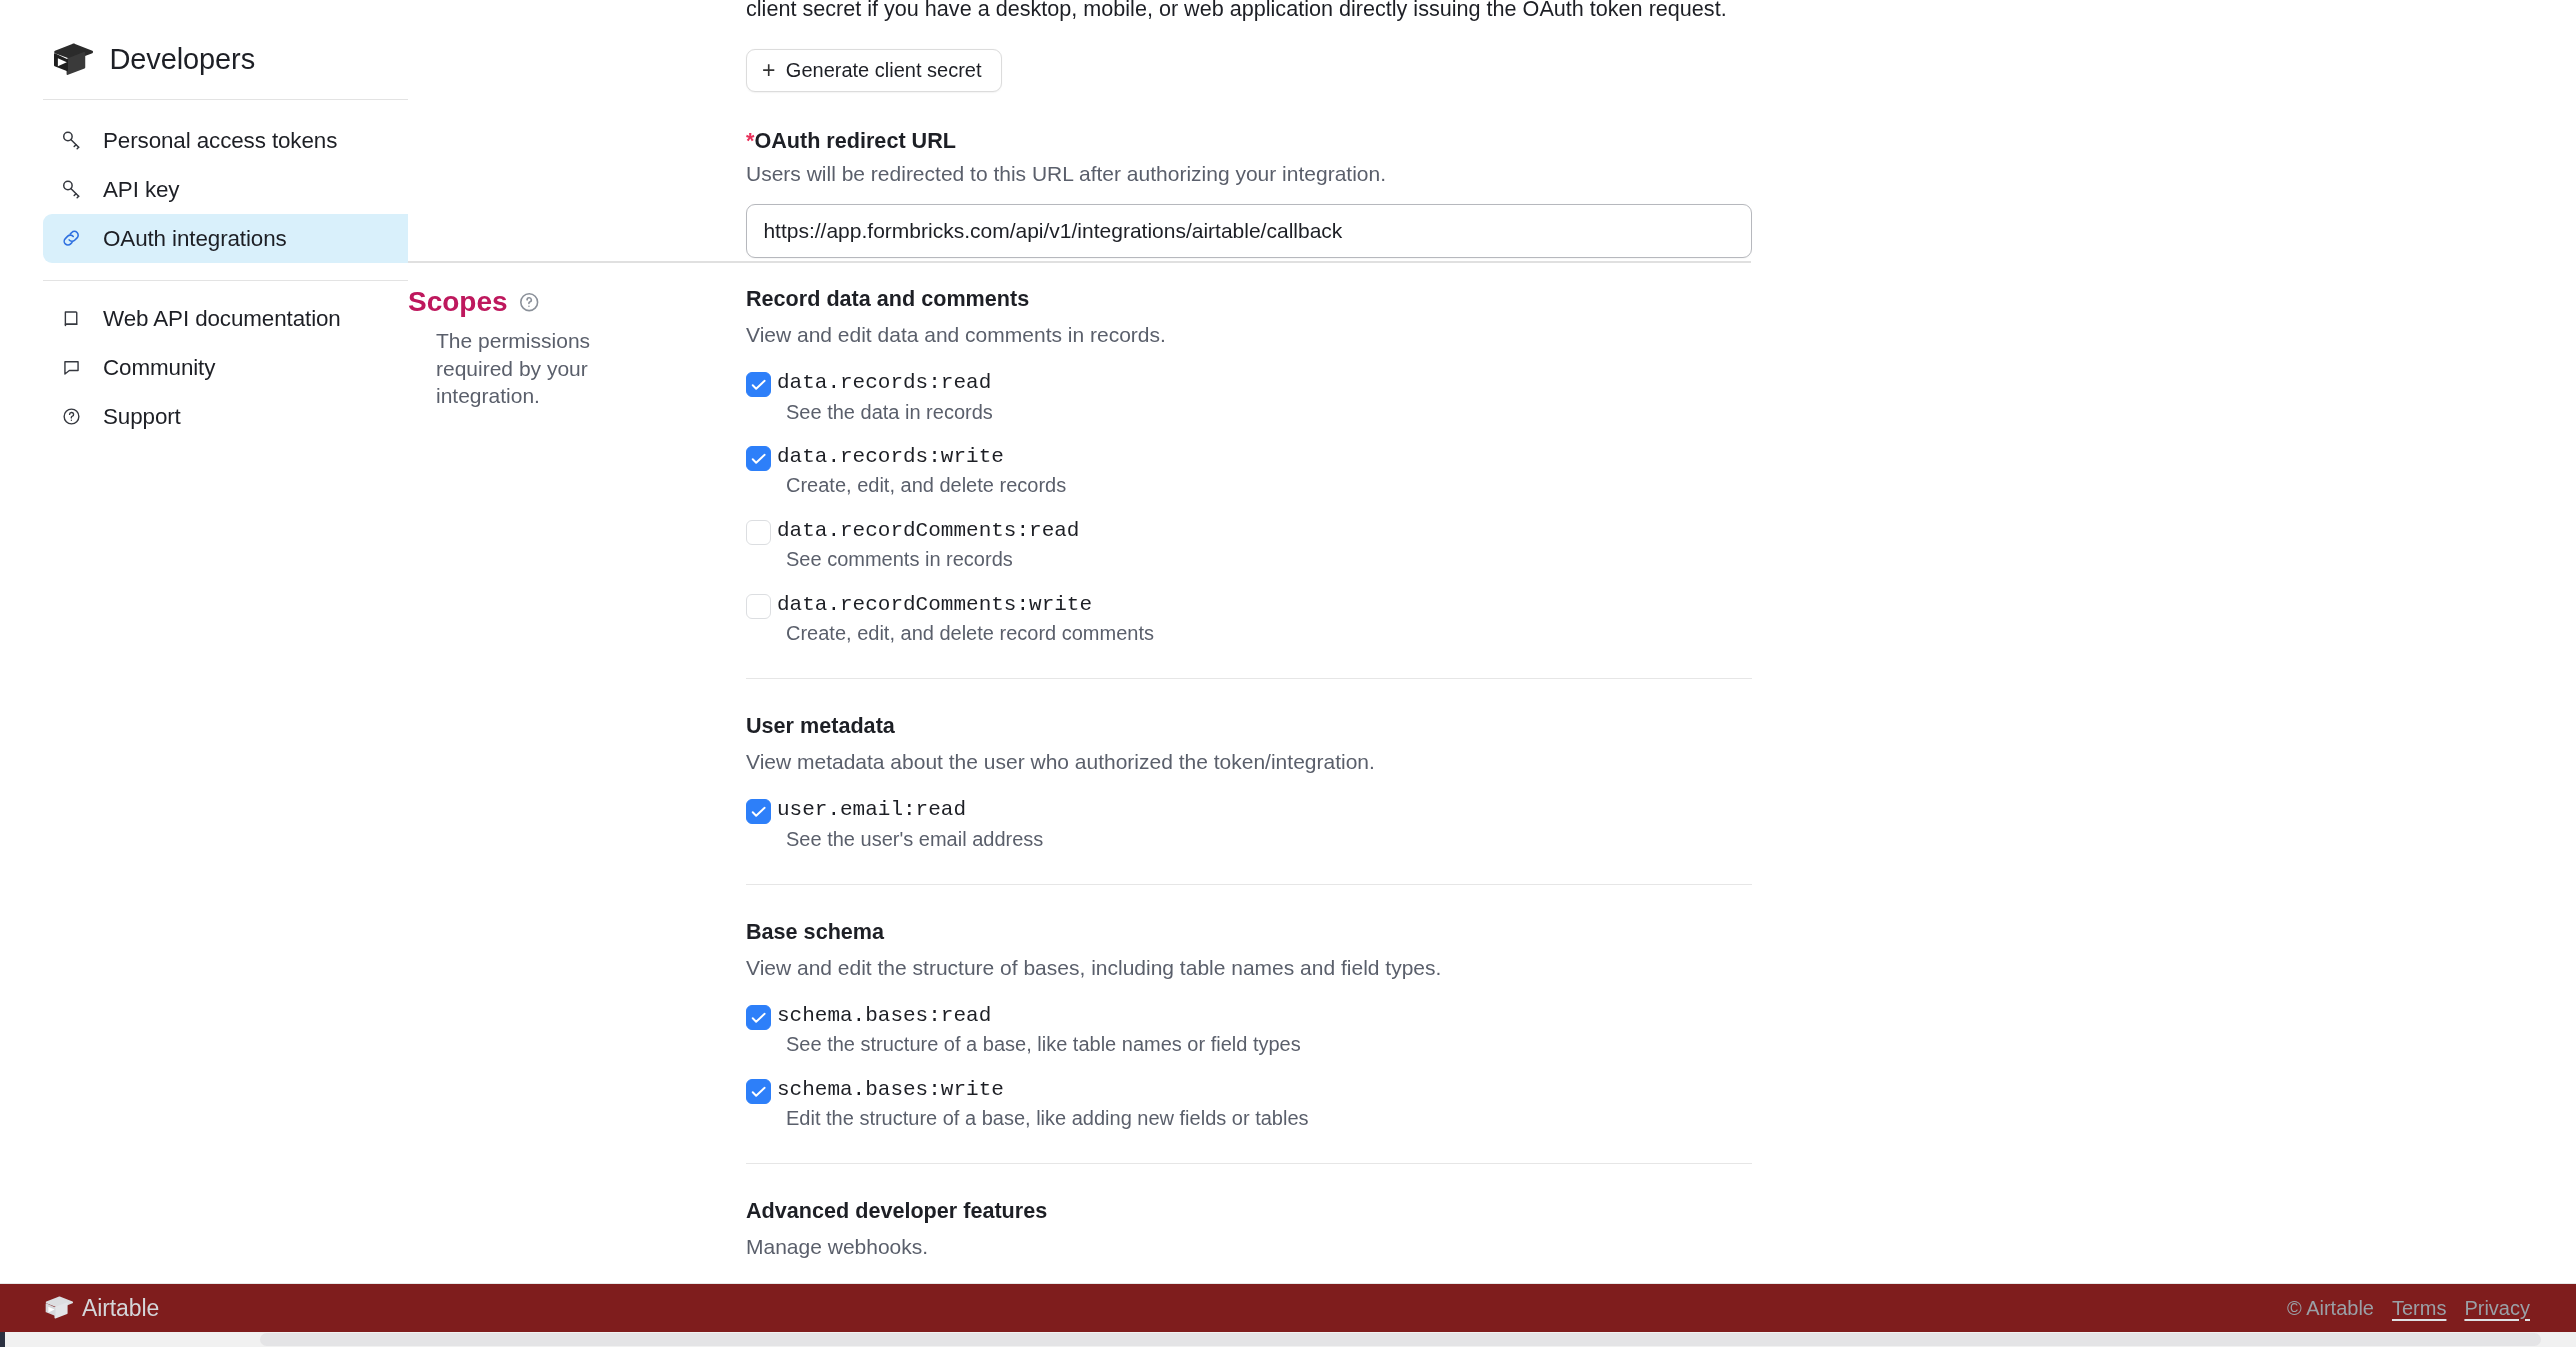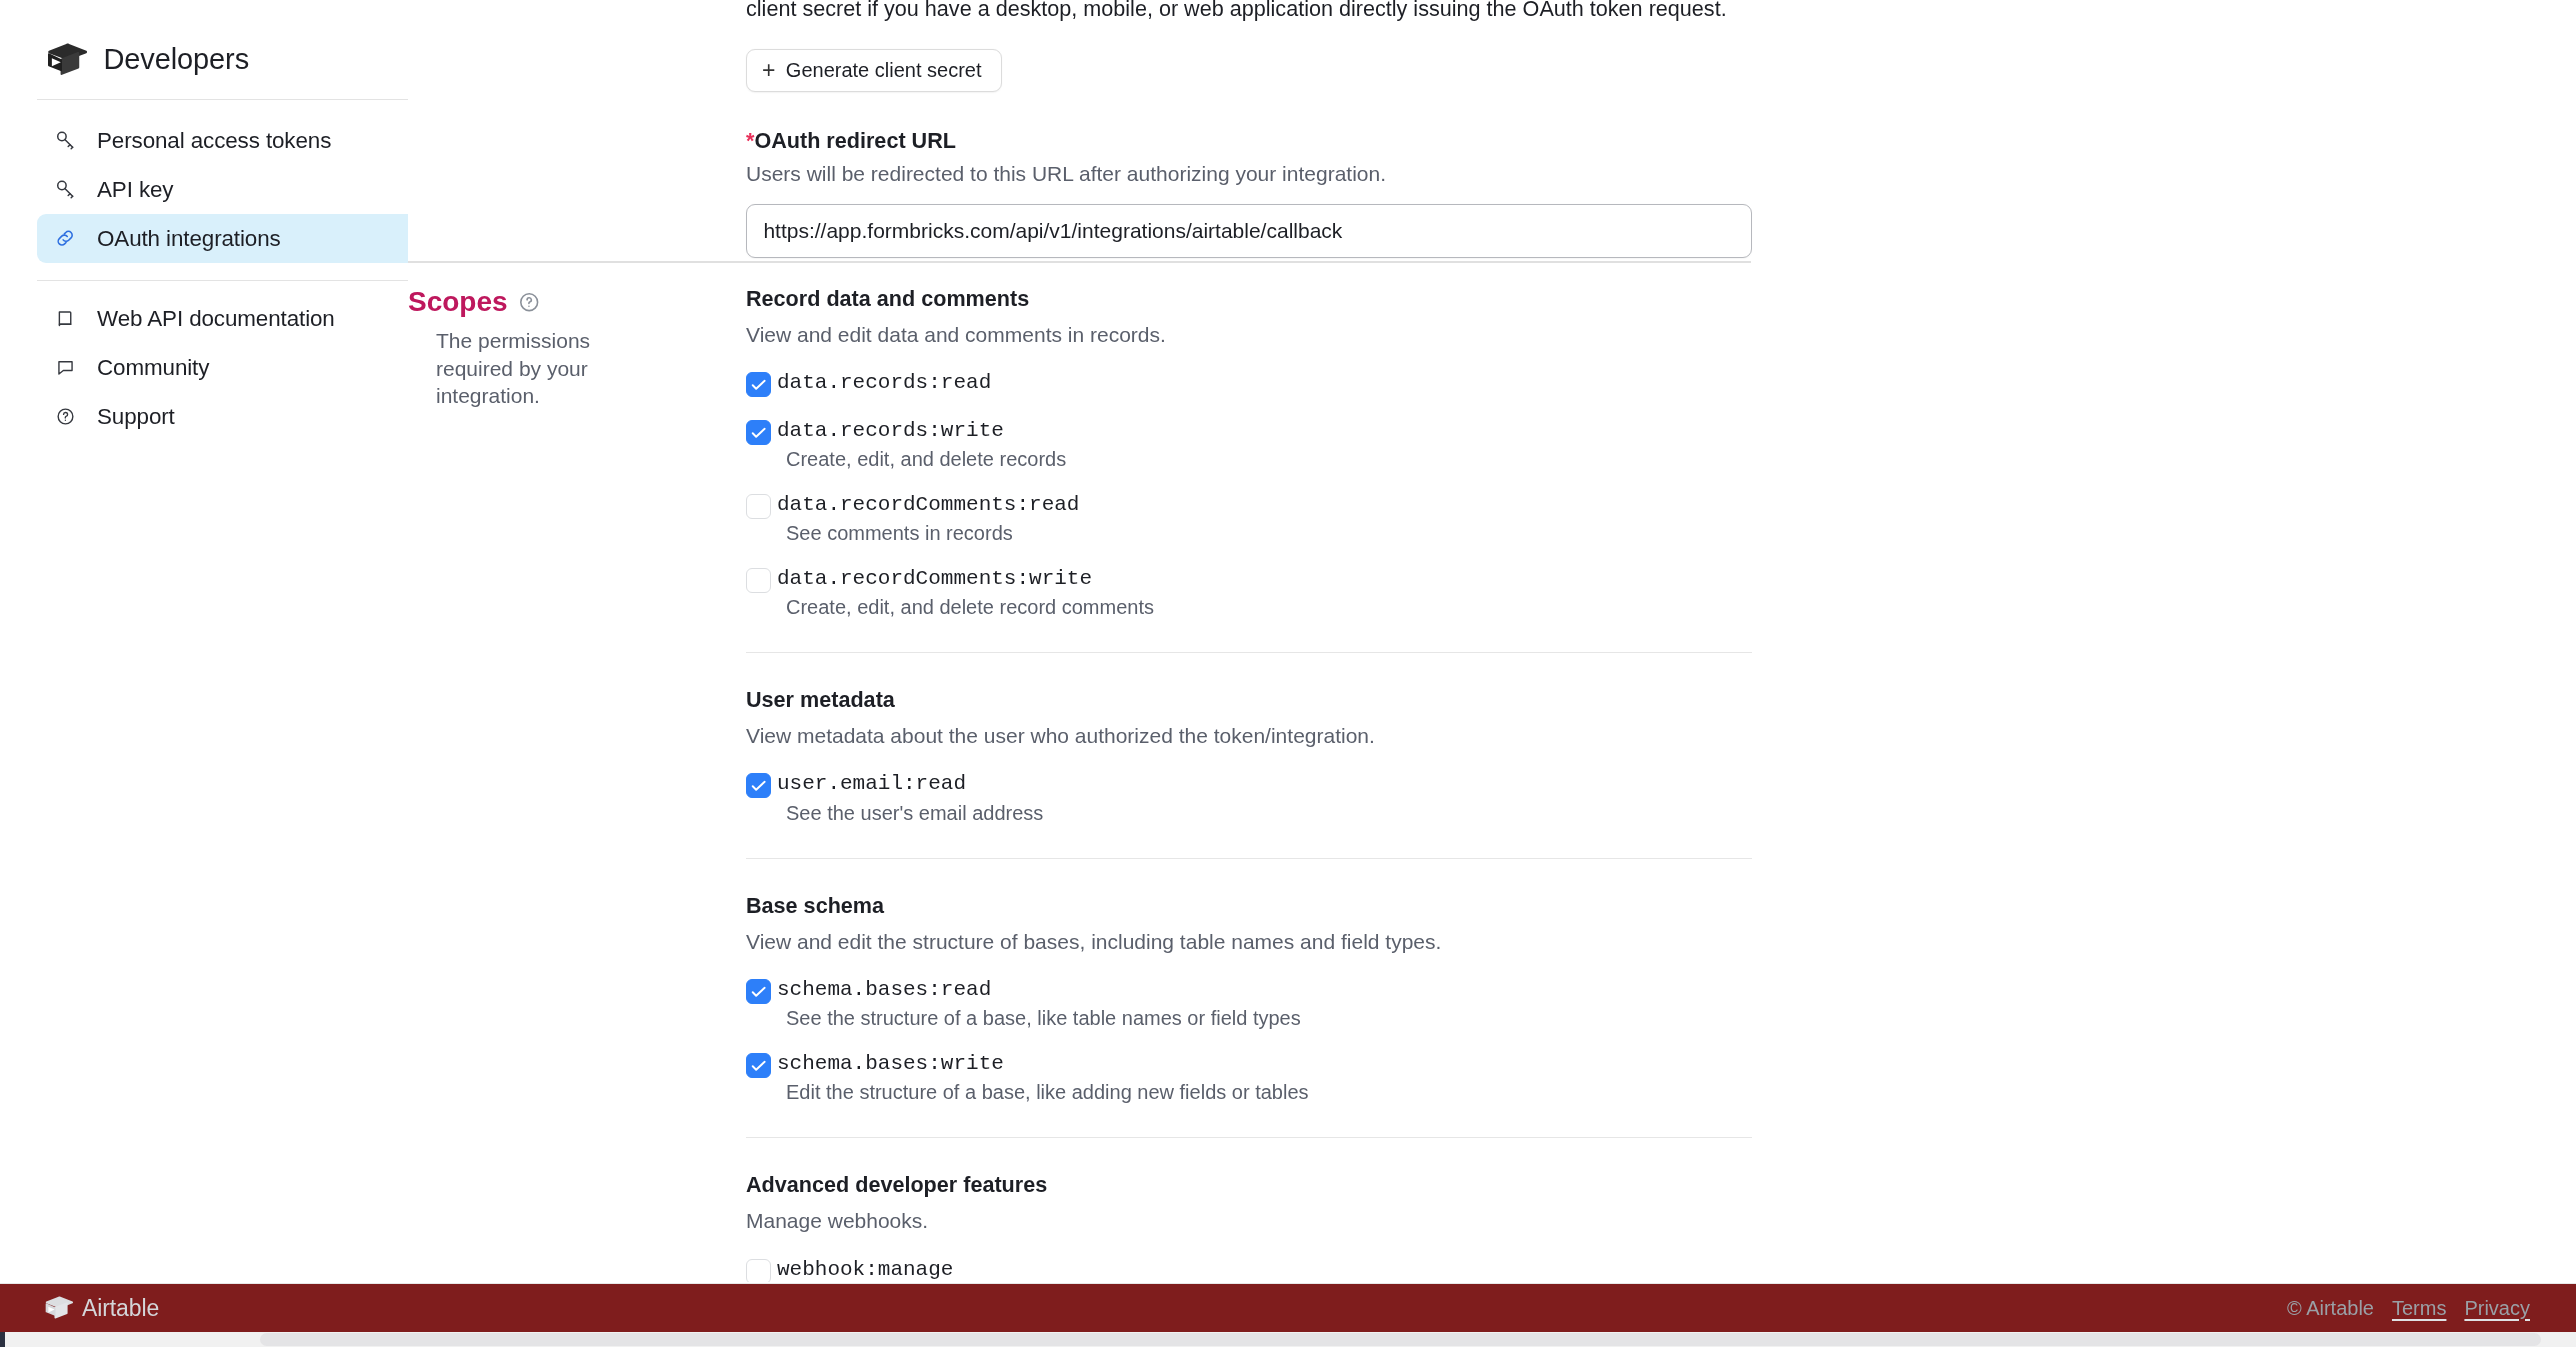--- a/index.html
+++ b/index.html
@@ -13,21 +13,21 @@
   .app {
     position: relative;
     width: 2576px;
     height: 1348px;
     background: #ffffff;
   }
 
   
   .sidebar {
     position: absolute;
-    left: 6px; top: 0;
+    left: 12px; top: 0;
     width: 472px;
     height: 1282px;
     background: #ffffff;
     border-right: 0.7px solid #e8e8e8;
   }
   .brand {
     display: flex;
     align-items: center;
     gap: 16.4px;
     padding: 37px 0 0 41px;
@@ -412,20 +412,21 @@
           <div class="scope-list">
             <div class="scope-item">
               <div class="scope-head">
                 <span class="cbox on">
                   <svg width="19.4" height="18" viewBox="0 0 26 24" fill="none" stroke="#ffffff" stroke-width="2.6" stroke-linecap="round" stroke-linejoin="round">
                       <path d="M5 12.4l4.6 4.6L21 6.4"></path>
                     </svg>
                 </span>
                 <span class="scope-name">data.records:read</span>
               </div>
+              <div class="scope-sub">See the data in records</div>
             </div>
             <div class="scope-item">
               <div class="scope-head">
                 <span class="cbox on">
                   <svg width="19.4" height="18" viewBox="0 0 26 24" fill="none" stroke="#ffffff" stroke-width="2.6" stroke-linecap="round" stroke-linejoin="round">
                       <path d="M5 12.4l4.6 4.6L21 6.4"></path>
                     </svg>
                 </span>
                 <span class="scope-name">data.records:write</span>
               </div>

